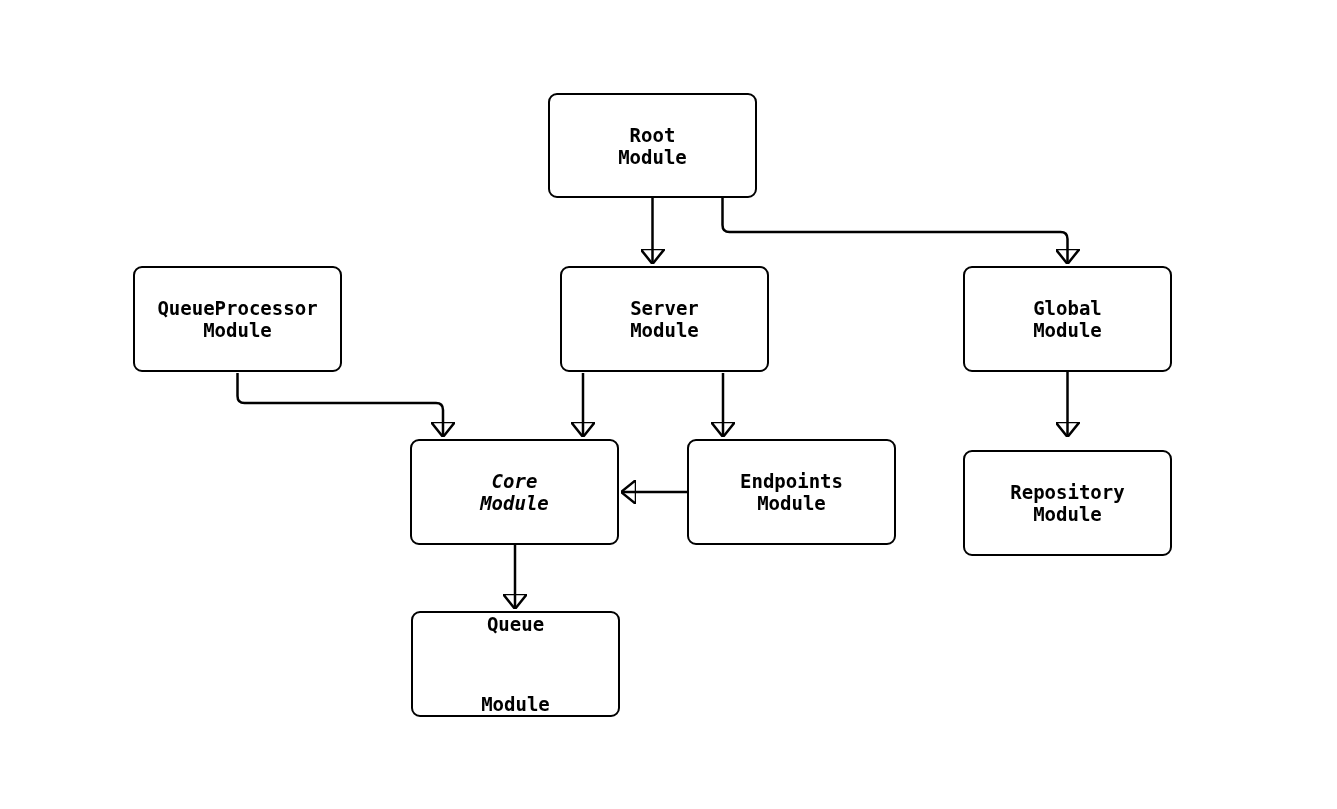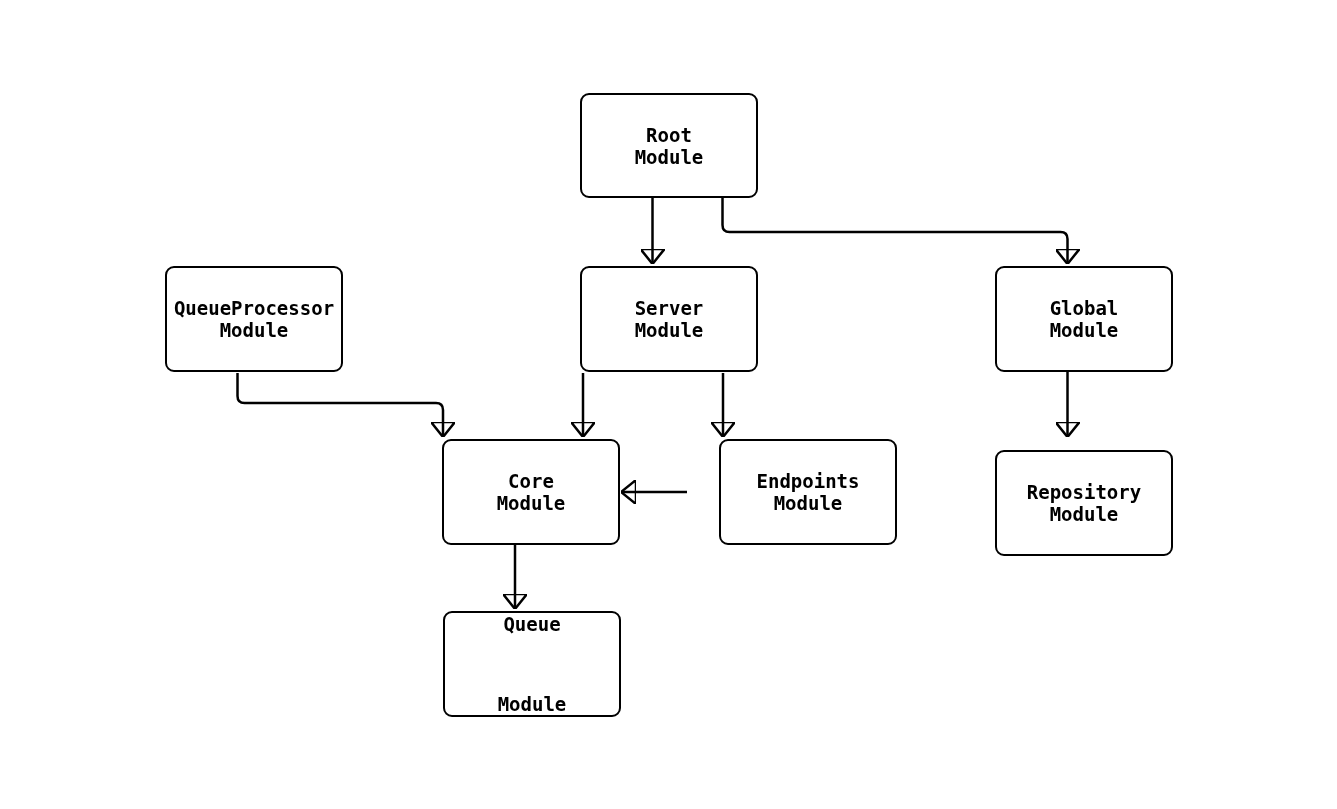--- a/index.html
+++ b/index.html
@@ -22,43 +22,42 @@
     width: 1337px;
     height: 809px;
   }
   .edges-layer path {
     fill: none;
     stroke: #000000;
     stroke-width: 2.5px;
   }
   .node {
     position: absolute;
-    width: 178px;
+    width: 209px;
     height: 106px;
     box-sizing: border-box;
     background: #ffffff;
     border: 2.5px solid #000000;
     border-radius: 9px;
     display: flex;
     flex-direction: column;
     align-items: center;
     justify-content: center;
     text-align: center;
     font-size: 19px;
     font-weight: bold;
     line-height: 22px;
     color: #000000;
     white-space: nowrap;
-    margin-left: 32px;
   }
   #node-root          { left: 548px;  top: 93px;  height: 105px; }
   #node-queueprocessor{ left: 133px;  top: 266px; }
-  #node-server        { left: 548px;  top: 266px; }
+  #node-server        { left: 560px;  top: 266px; }
   #node-global        { left: 963px;  top: 266px; text-align: center; }
-  #node-core          { left: 410px;  top: 439px; }
+  #node-core          { left: 410px;  top: 439px; font-style: italic; }
   #node-endpoints     { left: 687px;  top: 439px; justify-content: center; }
   #node-repository    { left: 963px;  top: 450px; }
   #node-queue         { left: 411px;  top: 611px; justify-content: space-between; }
 </style>
 </head>
 <body>
 
 <div class="canvas">
 
   <svg class="edges-layer" width="1337" height="809" viewBox="0 0 1337 809" xmlns="http://www.w3.org/2000/svg">

